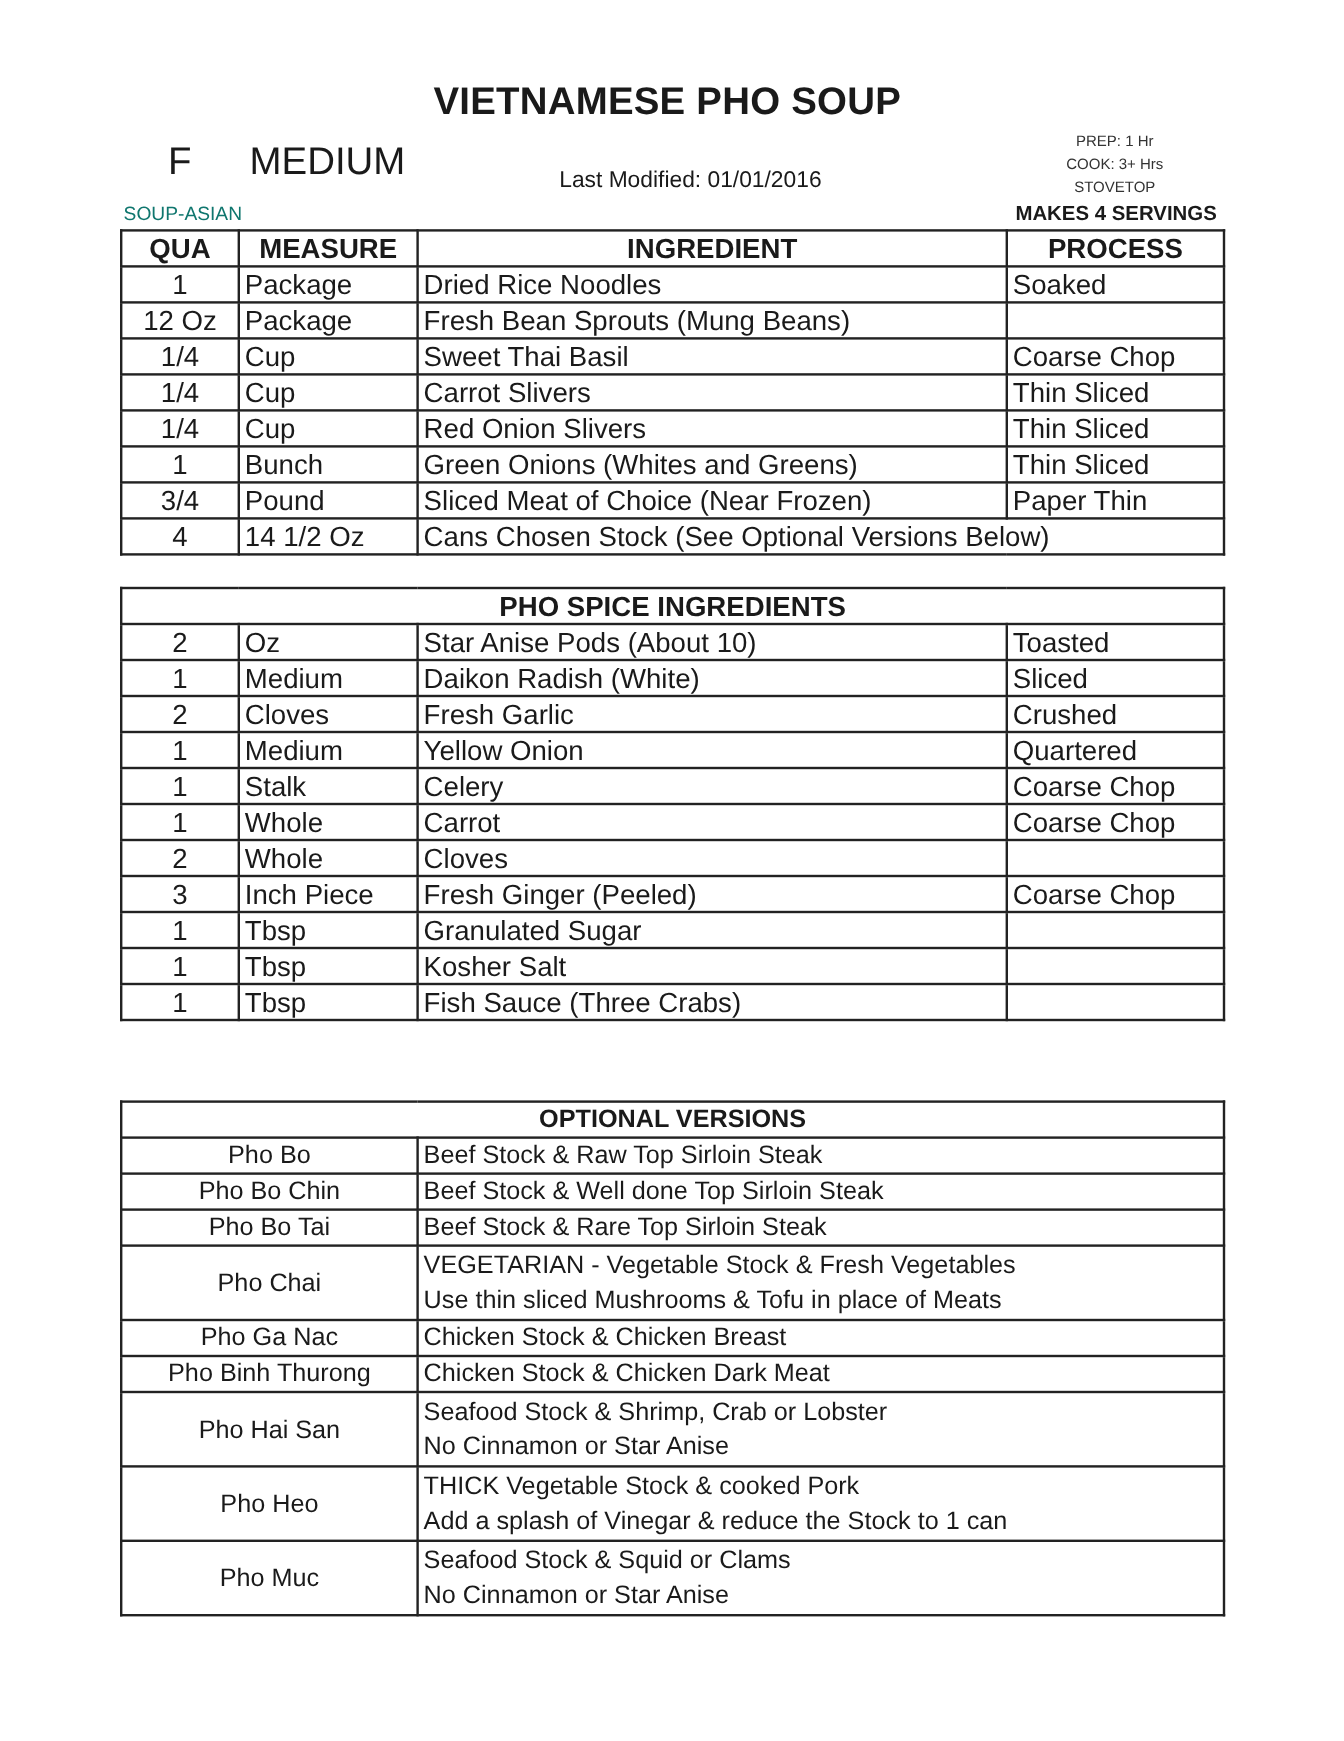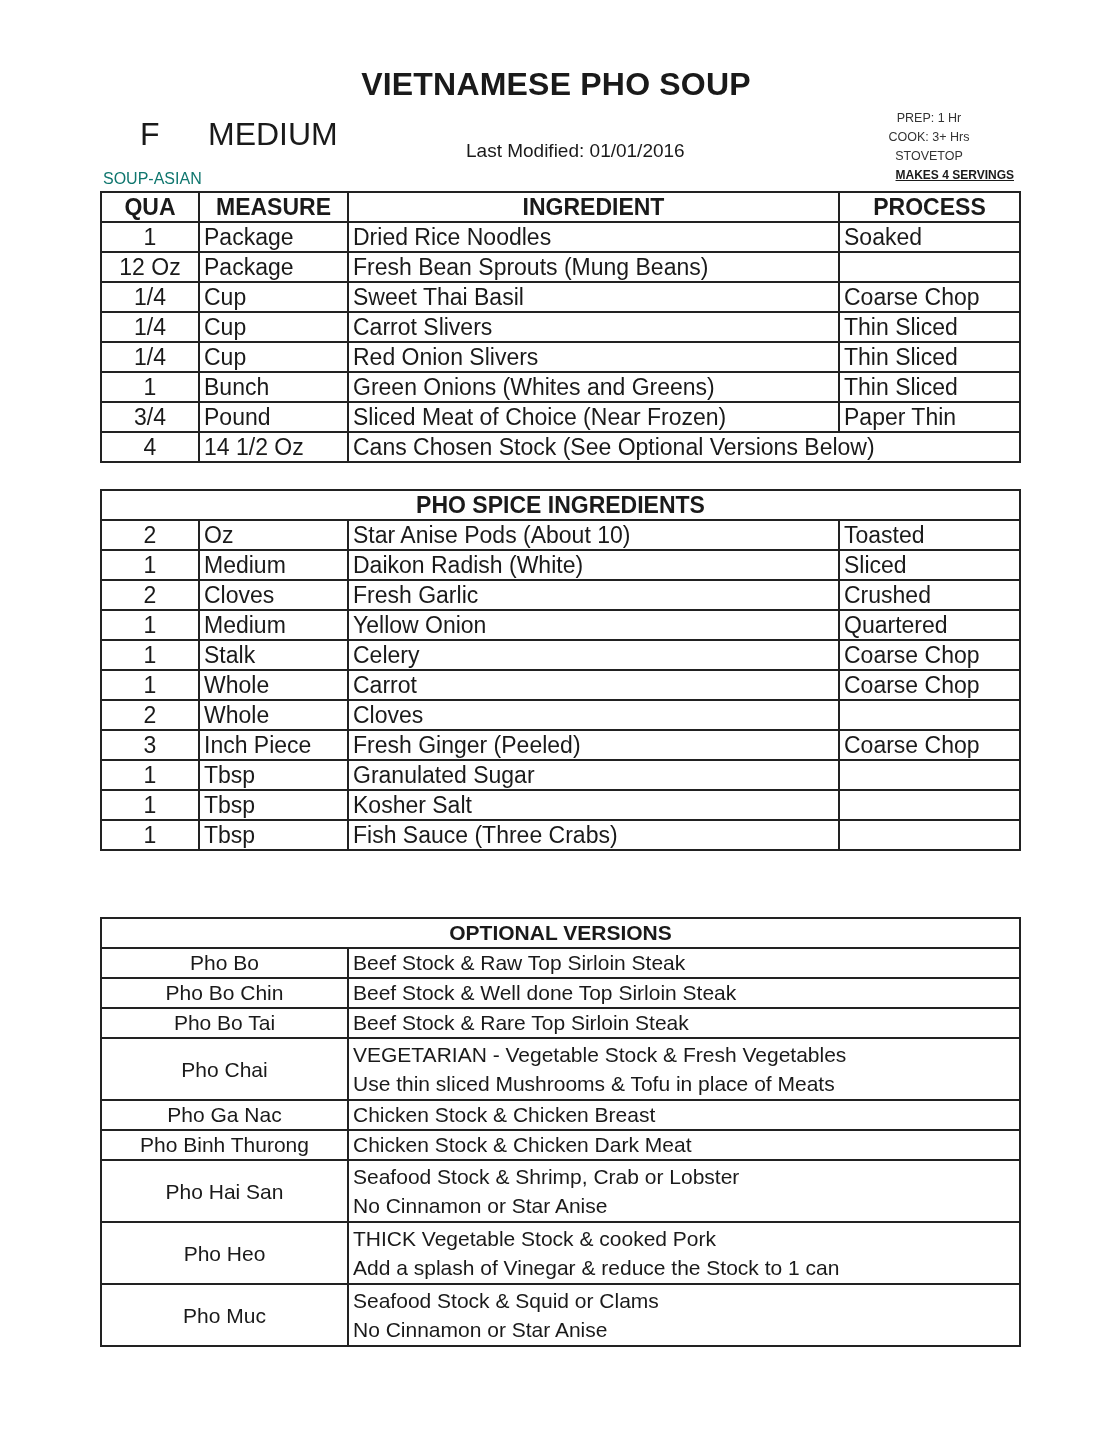--- a/index.html
+++ b/index.html
@@ -4,21 +4,21 @@
 <style>
   html, body { margin: 0; padding: 0; background: #ffffff; }
   body { width: 1120px; height: 1451px; position: relative; font-family: "Liberation Sans", sans-serif; color: #1a1a1a; overflow: hidden; }
   .title { position: absolute; left: 0; width: 1112px; top: 66px; text-align: center; font-size: 32px; font-weight: bold; letter-spacing: 0.2px; }
   .title span { position: relative; left: 0px; }
   .grade { position: absolute; left: 140px; top: 116px; font-size: 32px; }
   .difficulty { position: absolute; left: 208px; top: 116px; font-size: 32px; }
   .modified { position: absolute; left: 466px; top: 112px; font-size: 19px; margin-top: 28px; }
   .times { position: absolute; left: 860px; top: 109px; width: 138px; text-align: center; font-size: 12.5px; line-height: 19px; color: #333; }
   .category { position: absolute; left: 103px; top: 170px; font-size: 16px; color: #0f766e; }
-  .servings { position: absolute; right: 106px; top: 168px; font-size: 12px; font-weight: bold; text-decoration: underline; }
+  .servings { position: absolute; right: 106px; top: 168px; font-size: 17px; font-weight: bold; }
 
   table { position: absolute; left: 100px; width: 919px; border-collapse: collapse; table-layout: fixed; border-radius: 10px; }
   td, th { border: 2px solid #222; padding: 0 4px; font-size: 23px; height: 28px; line-height: 28px; white-space: nowrap; overflow: hidden; font-weight: normal; }
   th { font-weight: bold; text-align: center; font-size: 23px; }
   .c { text-align: center; }
   .l { text-align: left; }
   #t1 { top: 191px; }
   #t2 { top: 489px; }
   #t3 { top: 917px; }
   #t3 td { font-size: 21px; height: 28px; line-height: 28px; margin-left: 44px; }

